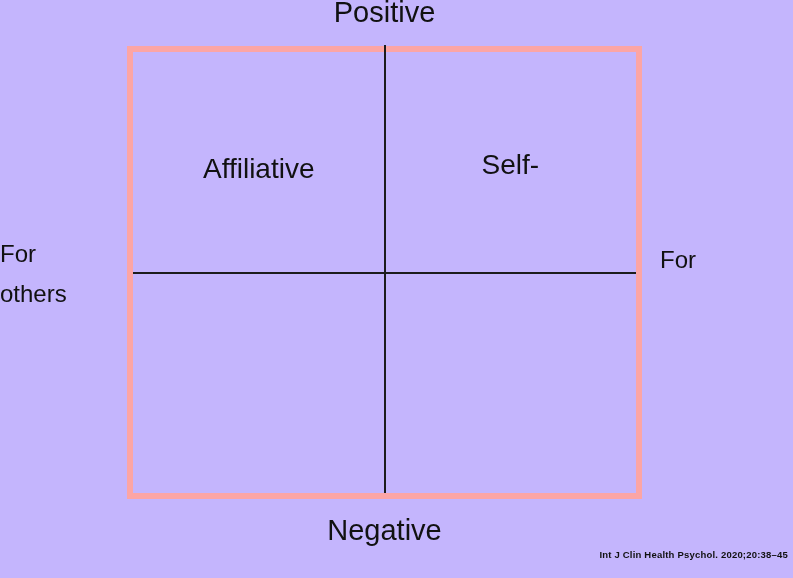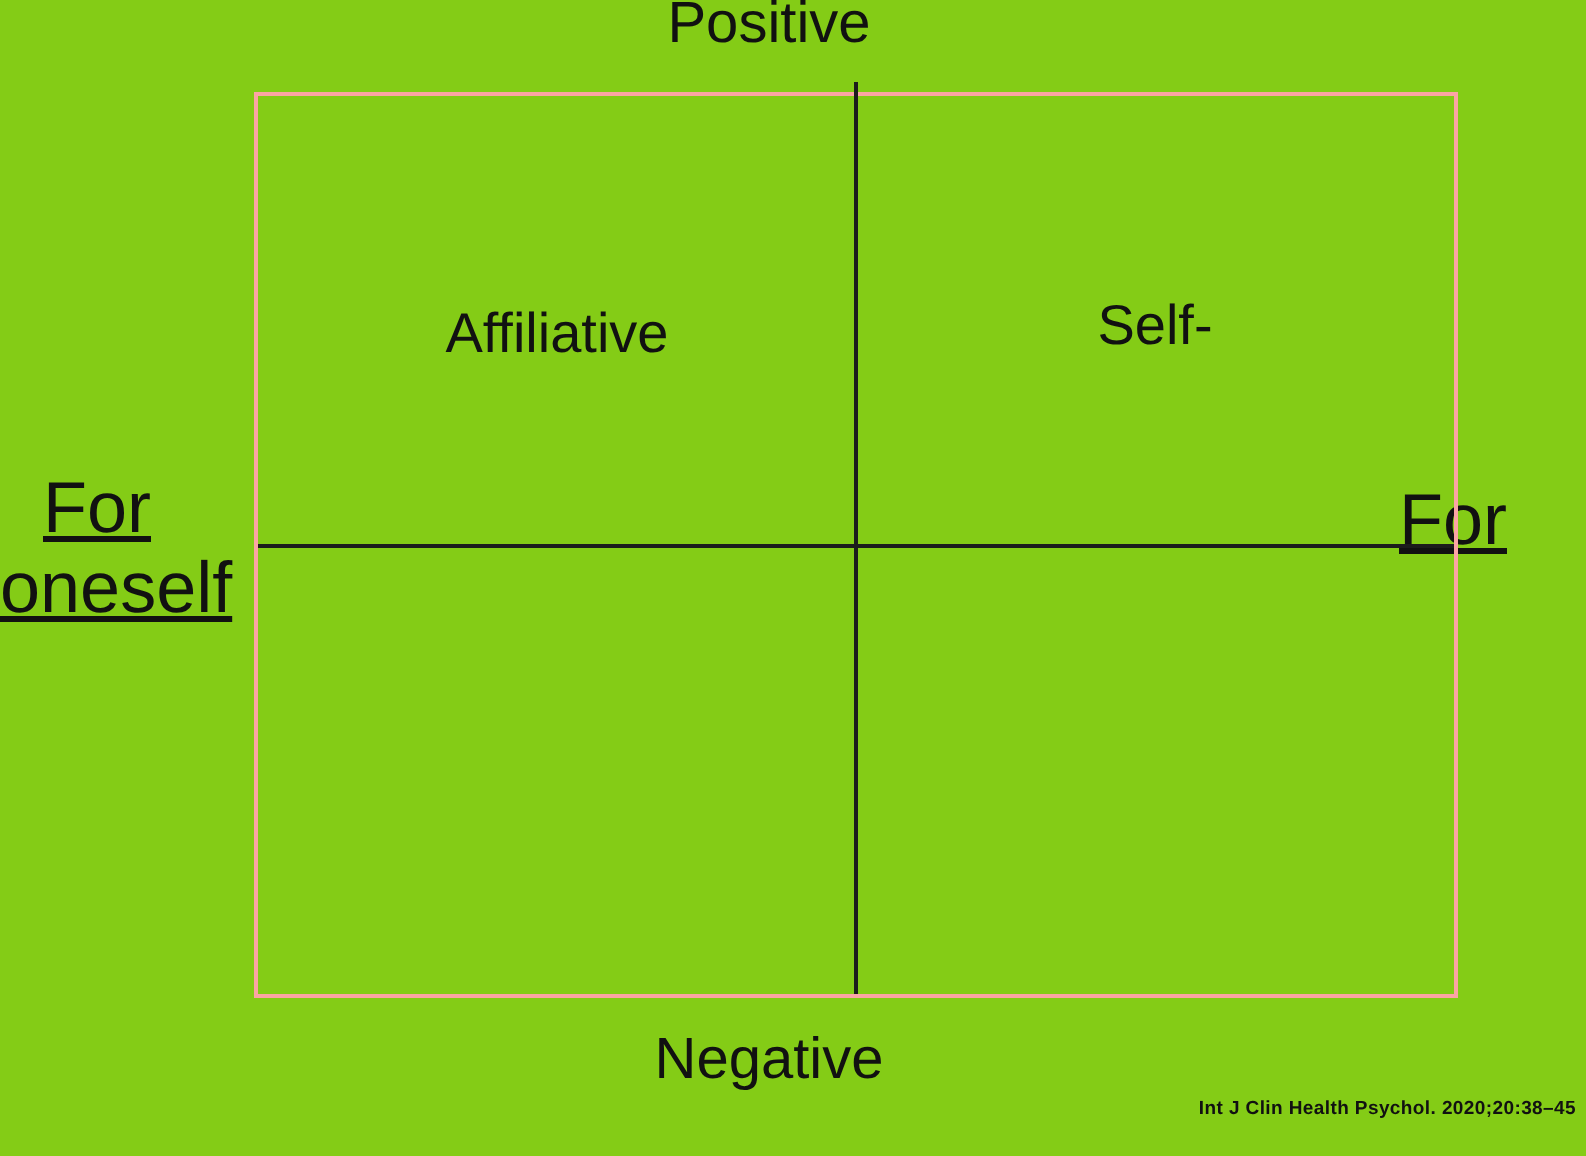--- a/index.html
+++ b/index.html
@@ -4,33 +4,33 @@
 <style>
   html, body {
     margin: 0;
     padding: 0;
     background: #ffffff;
   }
   .canvas {
     position: relative;
     width: 793px;
     height: 578px;
-    background: #84cc16;
+    background: #c4b5fd;
     font-family: "Liberation Sans", sans-serif;
     color: #111111;
     overflow: hidden;
   }
   
   .grid-box {
     position: absolute;
     left: 127px;
     top: 46px;
-    width: 602px;
+    width: 515px;
     height: 453px;
-    border: 2px solid #fca5a5;
+    border: 6px solid #fca5a5;
     box-sizing: border-box;
     display: grid;
     grid-template-columns: 1fr 1fr;
     grid-template-rows: 1fr 1fr;
   }
   .v-divider {
     position: absolute;
     left: 50%;
     top: 0;
     bottom: 0;
@@ -75,24 +75,22 @@
     left: 127px;
     width: 515px;
     text-align: center;
     font-size: 29px;
   }
   .axis-top    { top: -4px; }
   .axis-bottom { top: 514px; }
 
   .axis-left, .axis-right {
     position: absolute;
-    text-align: center;
-    font-size: 36px;
+    font-size: 24px;
     line-height: 40px;
-    text-decoration: underline;
   }
   .axis-left  { left: 0px;   width: 97px;  top: 234px; }
   .axis-right { left: 660px; width: 133px; top: 240px; }
 
   .citation {
     position: absolute;
     right: 5px;
     bottom: 18px;
     font-size: 9.5px;
     font-weight: bold;
@@ -102,21 +100,21 @@
 </style>
 </head>
 <body>
 
 <div class="canvas">
 
   <div class="axis-top">Positive</div>
 
   <div class="axis-left">
     <div>For</div>
-    <div>oneself</div>
+    <div>others</div>
   </div>
 
   <div class="axis-right">
     <div>For</div>
   </div>
 
   <div class="grid-box">
     <div class="top-tick"></div>
     <div class="v-divider"></div>
     <div class="h-divider"></div>

